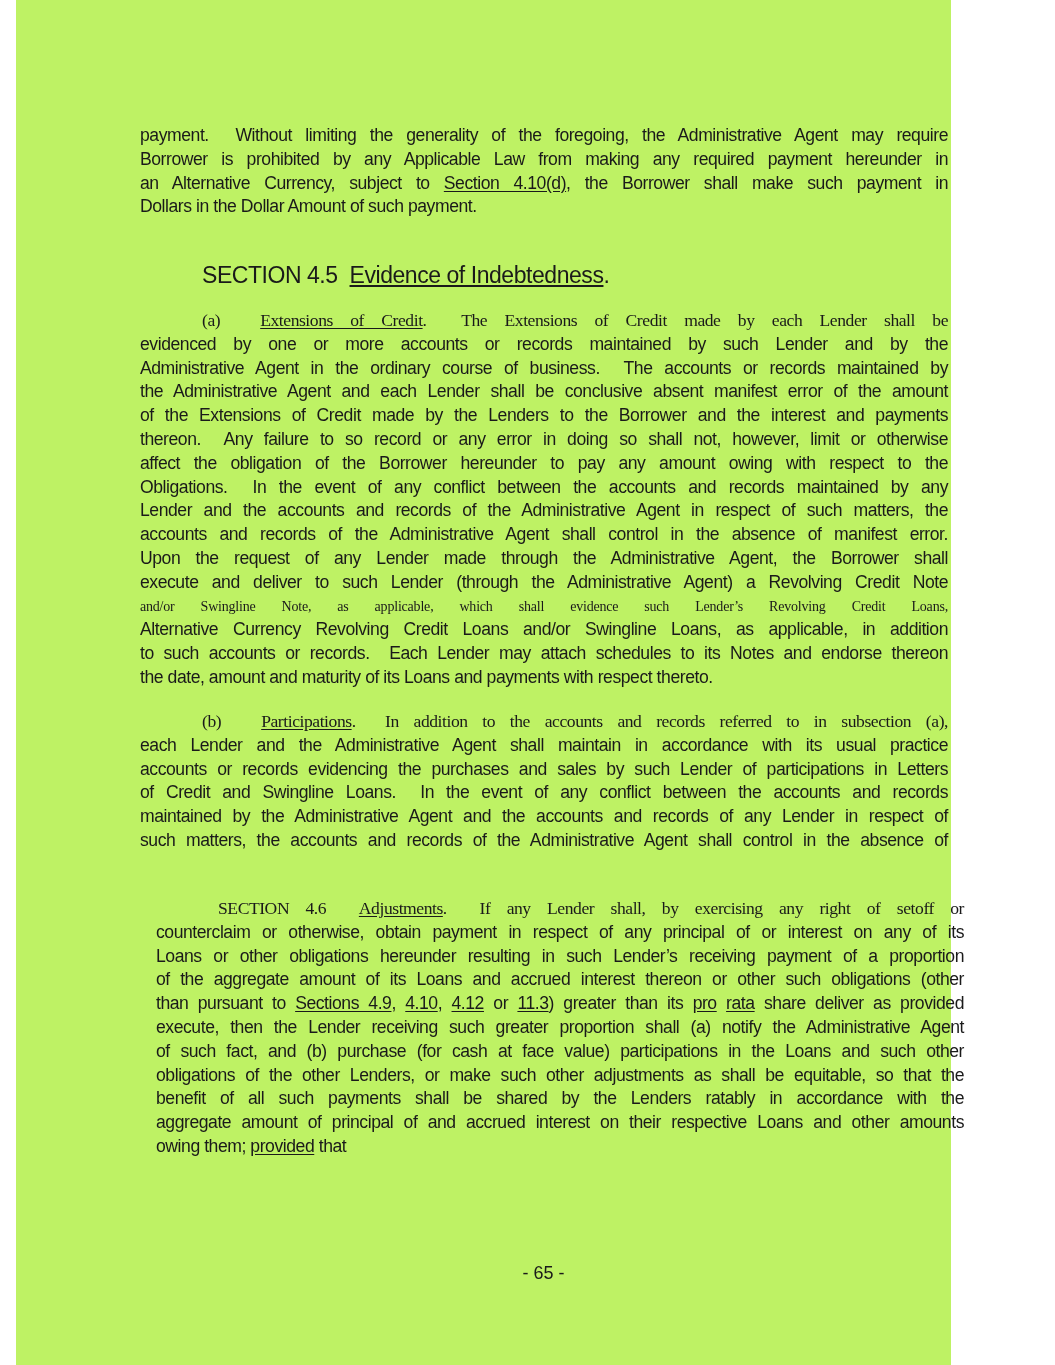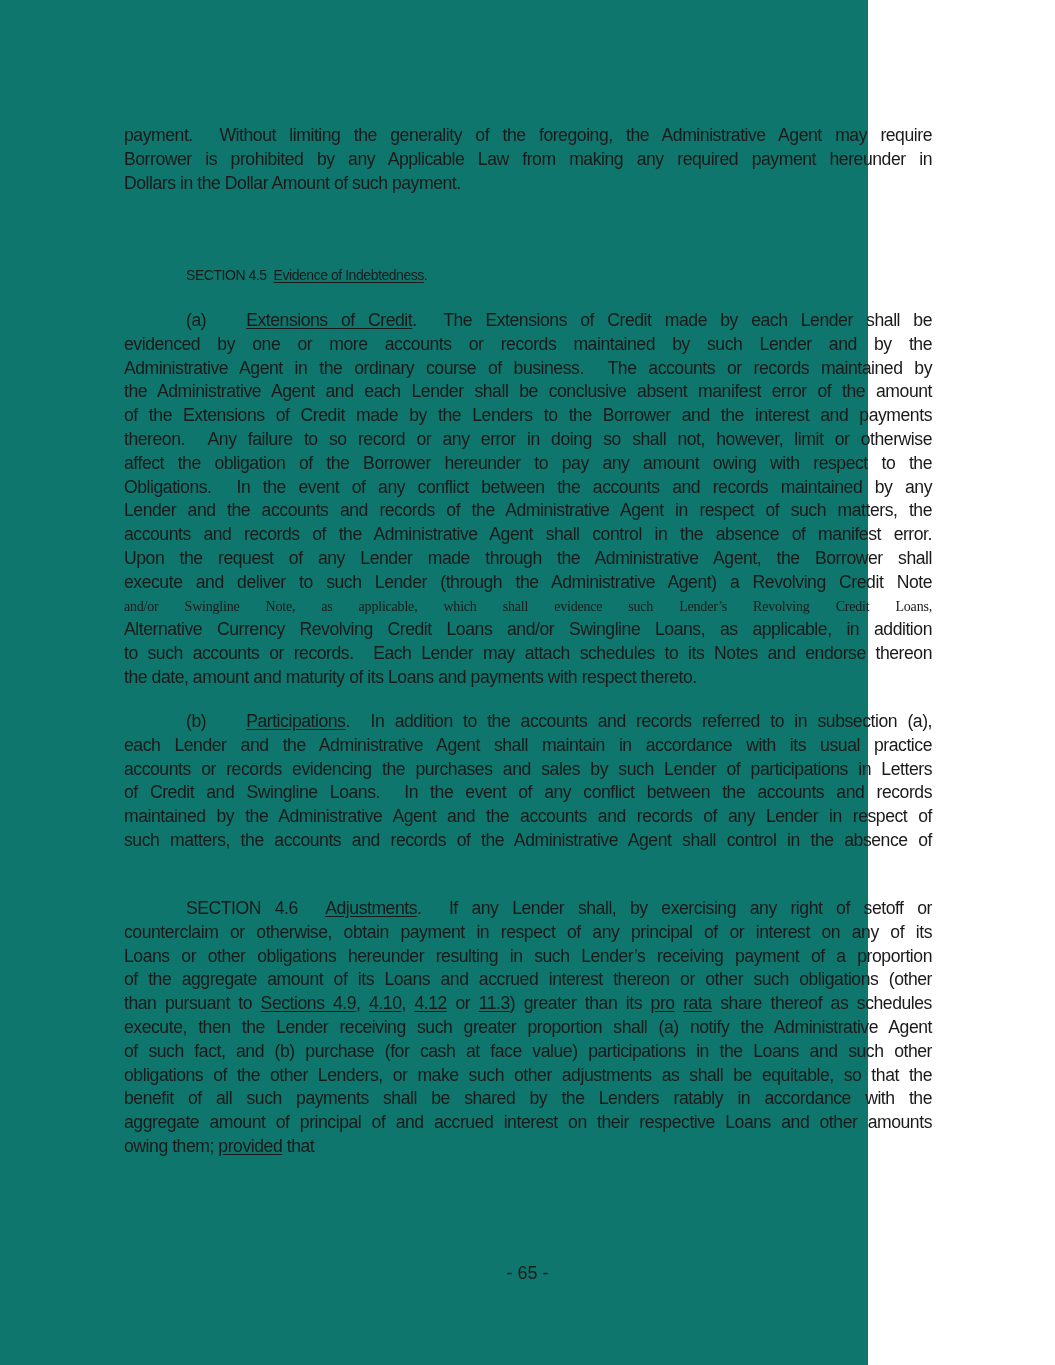--- a/index.html
+++ b/index.html
@@ -1,39 +1,40 @@
 <!DOCTYPE html>
 <html><head>
 <meta charset="utf-8">
 <style>
   html, body { margin: 0; padding: 0; background: #ffffff; }
   body { width: 1055px; height: 1365px; position: relative; overflow: hidden; }
-  .page { position: absolute; left: 0; top: 0; width: 868px; height: 1365px; background: #0f766e; }
+  .page { position: absolute; left: 16px; top: 0; width: 935px; height: 1365px; background: #bef264; }
   .para { position: absolute; left: 124px; width: 808px; color: #1a1a1a;
           font-family: "Liberation Sans", sans-serif; font-size: 17.6px; }
   .line { display: block; height: 23.8px; line-height: 23.8px; white-space: nowrap;
           text-align: justify; text-align-last: justify; letter-spacing: -0.45px; word-spacing: 0px; }
   .line.last { text-align-last: left; }
-  .line.indent { padding-left: 62px; }
+  .line.indent { padding-left: 62px; font-family: Liberation Serif, serif; }
   .serif { font-family: "Liberation Serif", serif; font-size: 14px; letter-spacing: -0.2px; }
   .u { text-decoration: underline; text-underline-offset: 2px; }
   .tab { display: inline-block; width: 40px; }
   .page-number { position: absolute; left: 0; width: 1055px; top: 1263px; text-align: center;
                  font-family: "Liberation Sans", sans-serif; font-size: 18px; color: #1a1a1a; }
   .heading { position: absolute; left: 186px; font-family: "Liberation Sans", sans-serif;
-             font-size: 14px; letter-spacing: -0.45px; color: #1a1a1a; line-height: 23.8px; }
+             font-size: 23px; letter-spacing: -0.45px; color: #1a1a1a; line-height: 23.8px; }
 </style>
 </head>
 <body>
 
 <div class="page">
 
   <div class="para" style="top:124px;">
     <span class="line">payment. &nbsp;Without limiting the generality of the foregoing, the Administrative Agent may require</span>
     <span class="line">Borrower is prohibited by any Applicable Law from making any required payment hereunder in</span>
+    <span class="line"><span>an Alternative Currency, subject to </span><span class="u">Section 4.10(d)</span><span>, the Borrower shall make such payment in</span></span>
     <span class="line last">Dollars in the Dollar Amount of such payment.</span>
   </div>
 
   <div class="heading" style="top:264px;">
     <span>SECTION 4.5</span>&nbsp;&nbsp;<span class="u">Evidence of Indebtedness</span><span>.</span>
   </div>
 
   <div class="para" style="top:309px;">
     <span class="line indent"><span>(a)</span><span class="tab"></span><span class="u">Extensions of Credit</span><span>. &nbsp;The Extensions of Credit made by each Lender shall be</span></span>
     <span class="line">evidenced by one or more accounts or records maintained by such Lender and by the</span>
@@ -55,26 +56,26 @@
 
   <div class="para" style="top:710px;">
     <span class="line indent"><span>(b)</span><span class="tab"></span><span class="u">Participations</span><span>. &nbsp;In addition to the accounts and records referred to in subsection (a),</span></span>
     <span class="line">each Lender and the Administrative Agent shall maintain in accordance with its usual practice</span>
     <span class="line">accounts or records evidencing the purchases and sales by such Lender of participations in Letters</span>
     <span class="line">of Credit and Swingline Loans. &nbsp;In the event of any conflict between the accounts and records</span>
     <span class="line">maintained by the Administrative Agent and the accounts and records of any Lender in respect of</span>
     <span class="line">such matters, the accounts and records of the Administrative Agent shall control in the absence of</span>
   </div>
 
-  <div class="para" style="top:897px;">
+  <div class="para" style="top:897px;margin-left:16px;">
     <span class="line indent"><span>SECTION 4.6</span>&nbsp;&nbsp;<span class="u">Adjustments</span><span>. &nbsp;If any Lender shall, by exercising any right of setoff or</span></span>
     <span class="line">counterclaim or otherwise, obtain payment in respect of any principal of or interest on any of its</span>
     <span class="line">Loans or other obligations hereunder resulting in such Lender’s receiving payment of a proportion</span>
     <span class="line">of the aggregate amount of its Loans and accrued interest thereon or other such obligations (other</span>
-    <span class="line"><span>than pursuant to </span><span class="u">Sections 4.9</span><span>, </span><span class="u">4.10</span><span>, </span><span class="u">4.12</span><span> or </span><span class="u">11.3</span><span>) greater than its </span><span class="u">pro</span><span> </span><span class="u">rata</span><span> share thereof as schedules</span></span>
+    <span class="line"><span>than pursuant to </span><span class="u">Sections 4.9</span><span>, </span><span class="u">4.10</span><span>, </span><span class="u">4.12</span><span> or </span><span class="u">11.3</span><span>) greater than its </span><span class="u">pro</span><span> </span><span class="u">rata</span><span> share deliver as provided</span></span>
     <span class="line">execute, then the Lender receiving such greater proportion shall (a) notify the Administrative Agent</span>
     <span class="line">of such fact, and (b) purchase (for cash at face value) participations in the Loans and such other</span>
     <span class="line">obligations of the other Lenders, or make such other adjustments as shall be equitable, so that the</span>
     <span class="line">benefit of all such payments shall be shared by the Lenders ratably in accordance with the</span>
     <span class="line">aggregate amount of principal of and accrued interest on their respective Loans and other amounts</span>
     <span class="line last"><span>owing them; </span><span class="u">provided</span><span> that</span></span>
   </div>
 
   <div class="page-number">- 65 -</div>
 </div>

